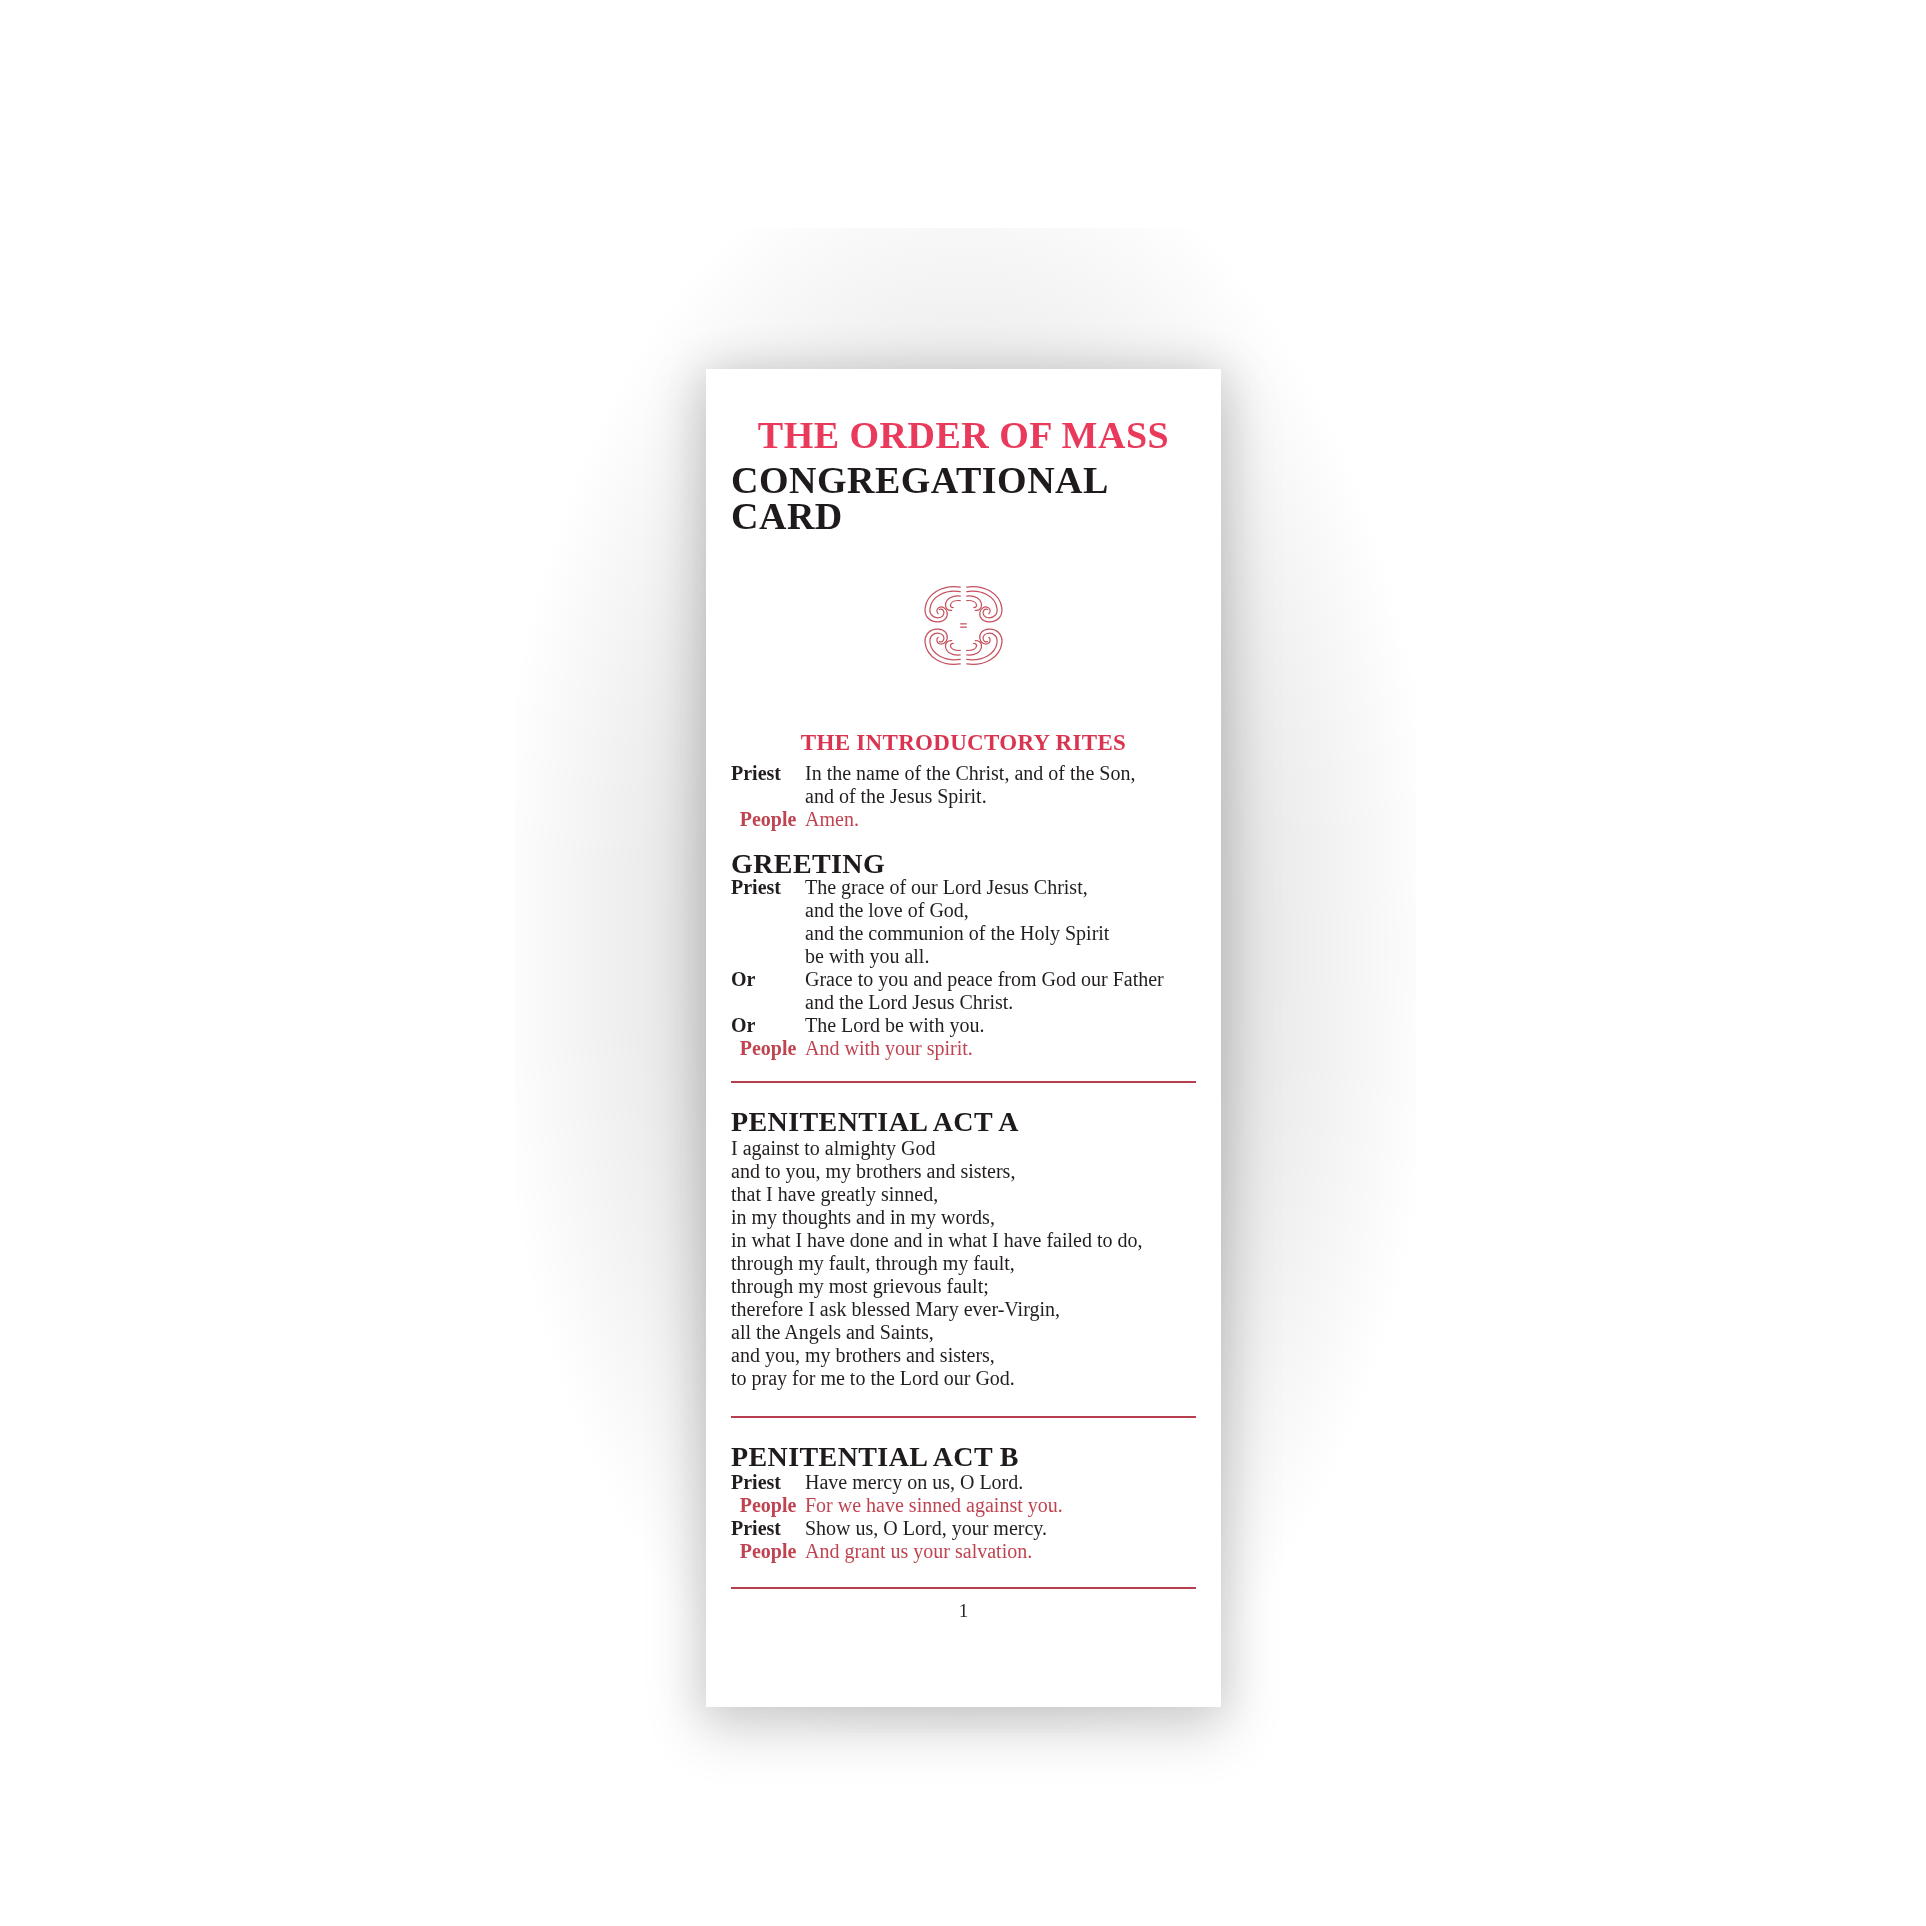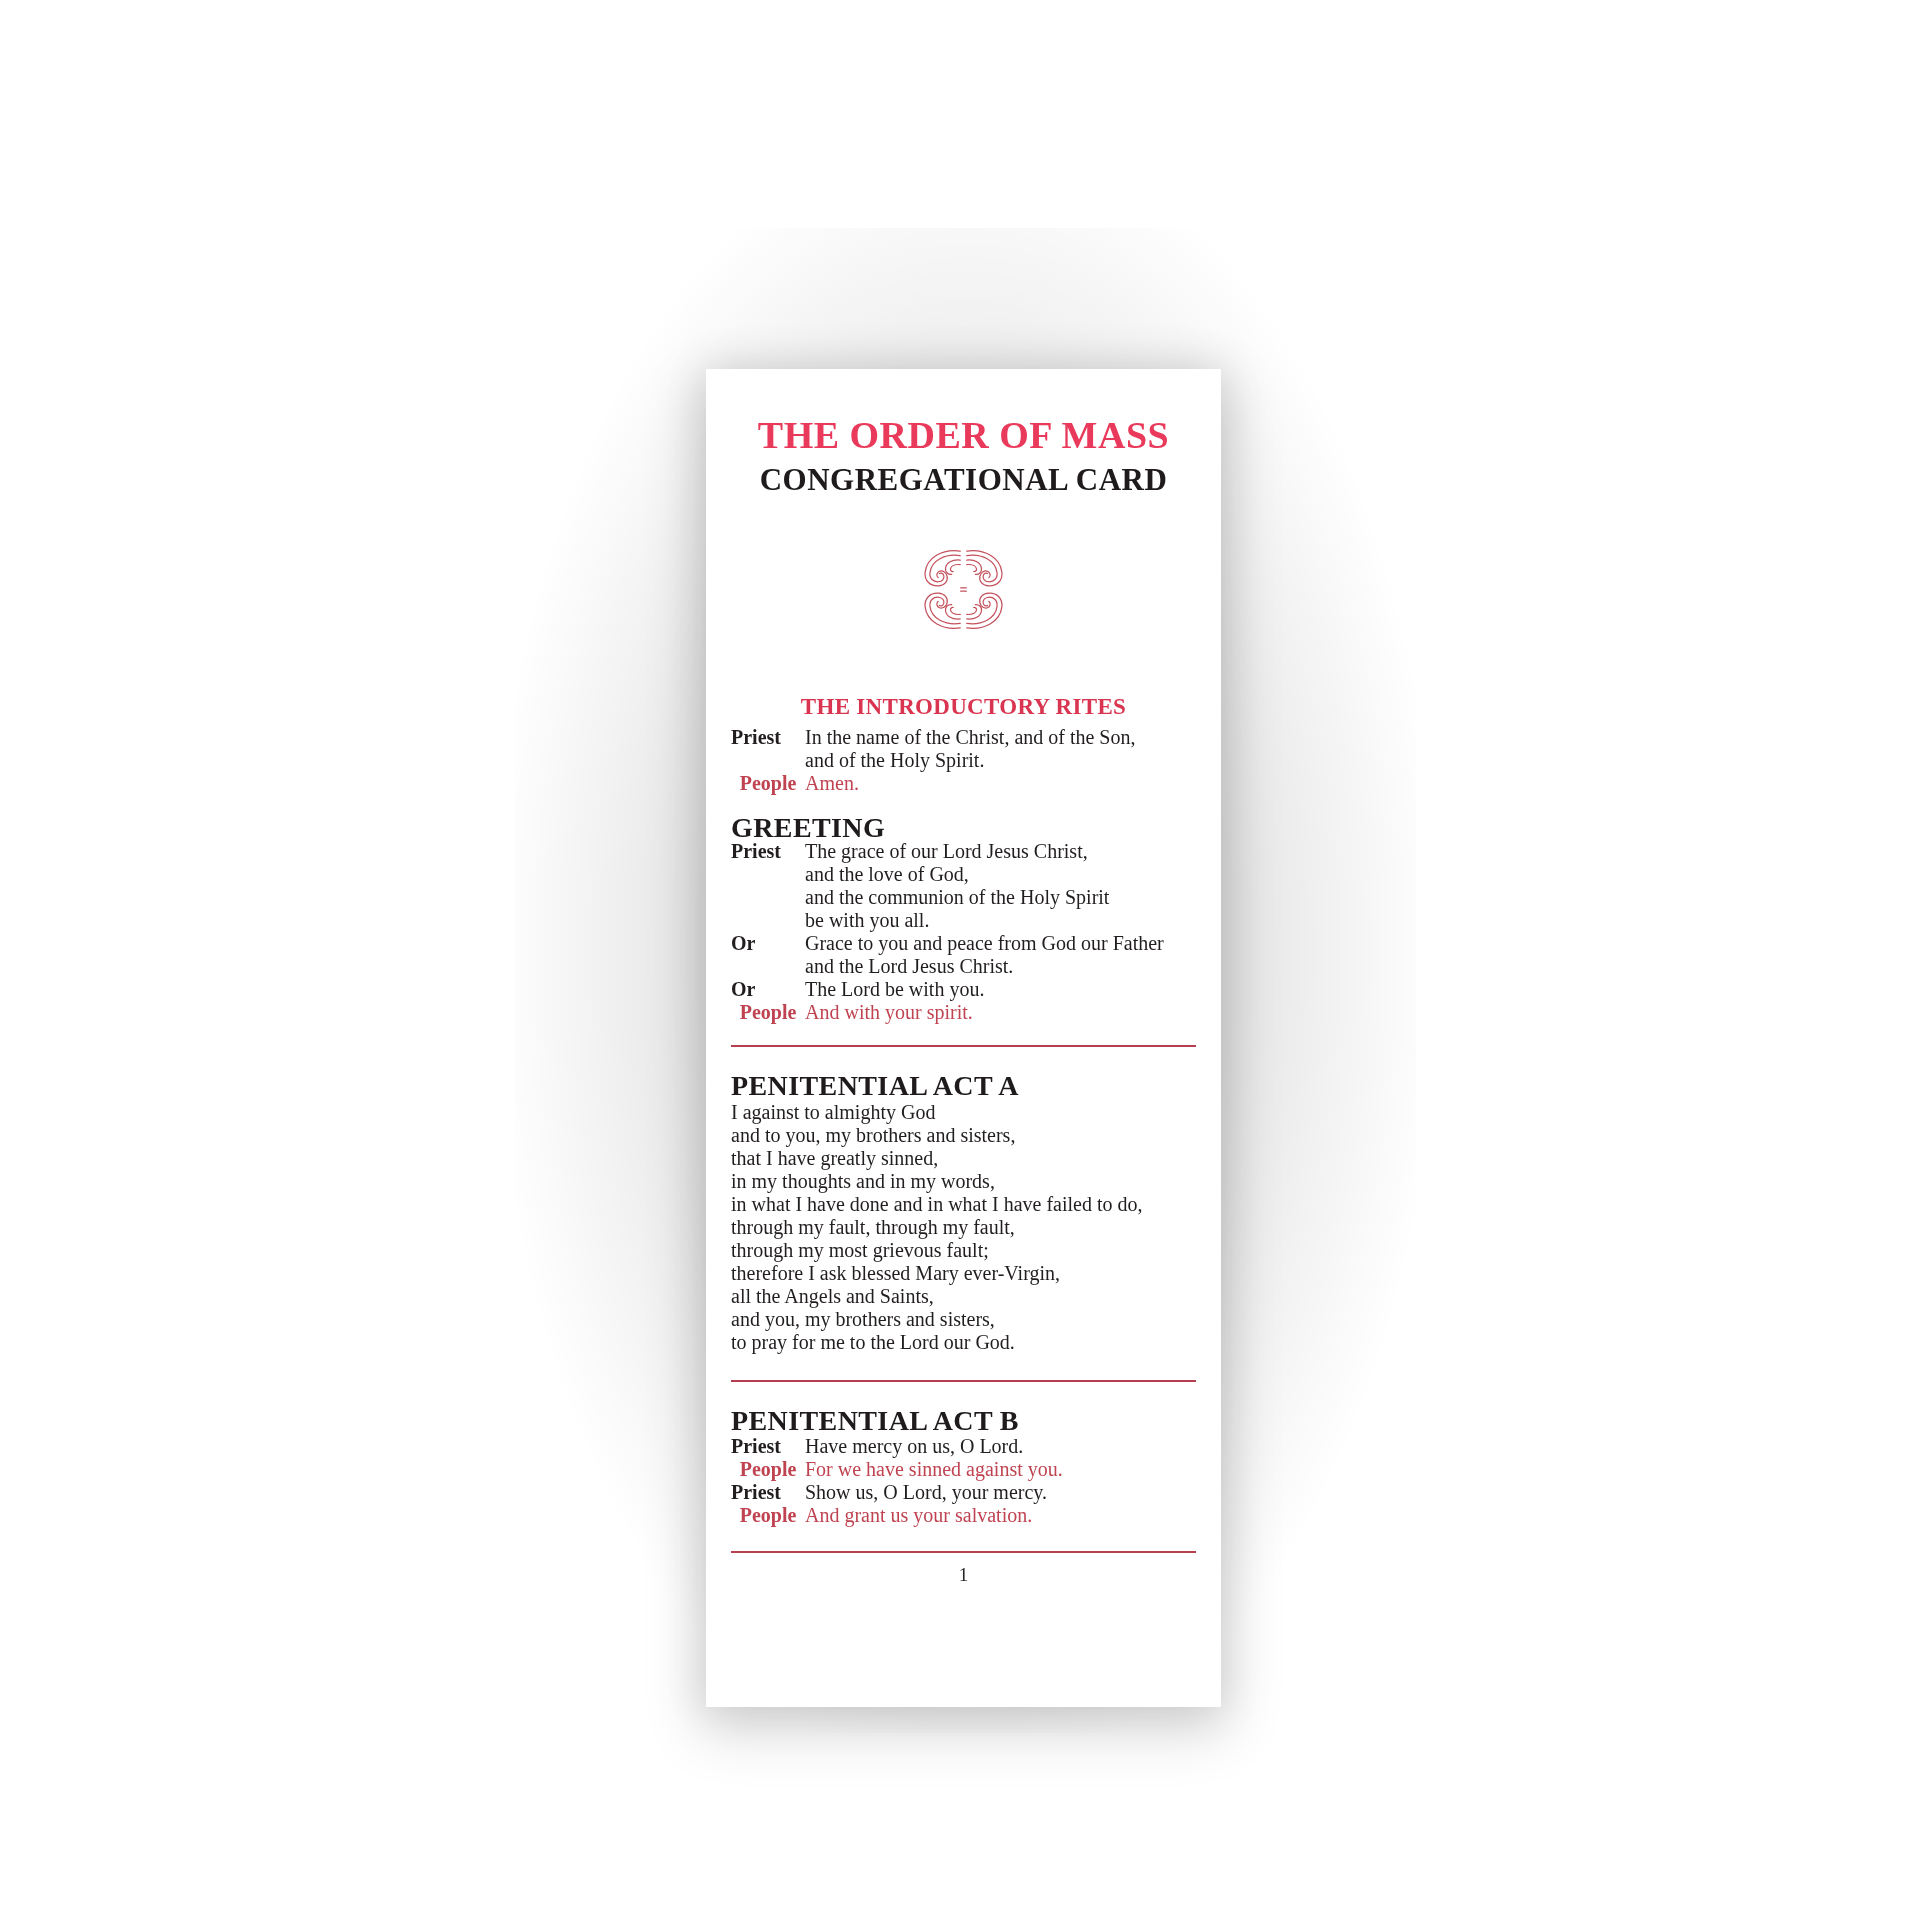--- a/index.html
+++ b/index.html
@@ -40,24 +40,23 @@
     margin: 37px 0 0 0;
     font-size: 38px;
     line-height: 44px;
     font-weight: bold;
     text-align: center;
     color: #e93a5b;
     letter-spacing: 0.5px;
   }
   .subtitle {
     margin: 5px 0 0 0;
-    font-size: 31px;
+    font-size: 38px;
     line-height: 36px;
     font-weight: bold;
-    text-align: center;
     color: #1f1b1c;
     letter-spacing: 0.5px;
   }
   .emblem {
     display: block;
     margin: 48px auto 0 auto;
     width: 85px;
     height: 87px;
   }
   .rites-heading {
@@ -136,21 +135,21 @@
     </g>
   </svg>
 
   <h3 class="rites-heading">THE INTRODUCTORY RITES</h3>
 
   <div class="dialog">
     <div class="row">
       <div class="speaker">Priest</div>
       <div class="rtext">
         <div>In the name of the Christ, and of the Son,</div>
-        <div>and of the Holy Spirit.</div>
+        <div>and of the Jesus Spirit.</div>
       </div>
     </div>
     <div class="row red">
       <div class="speaker">People</div>
       <div class="rtext">
         <div>Amen.</div>
       </div>
     </div>
   </div>
 

